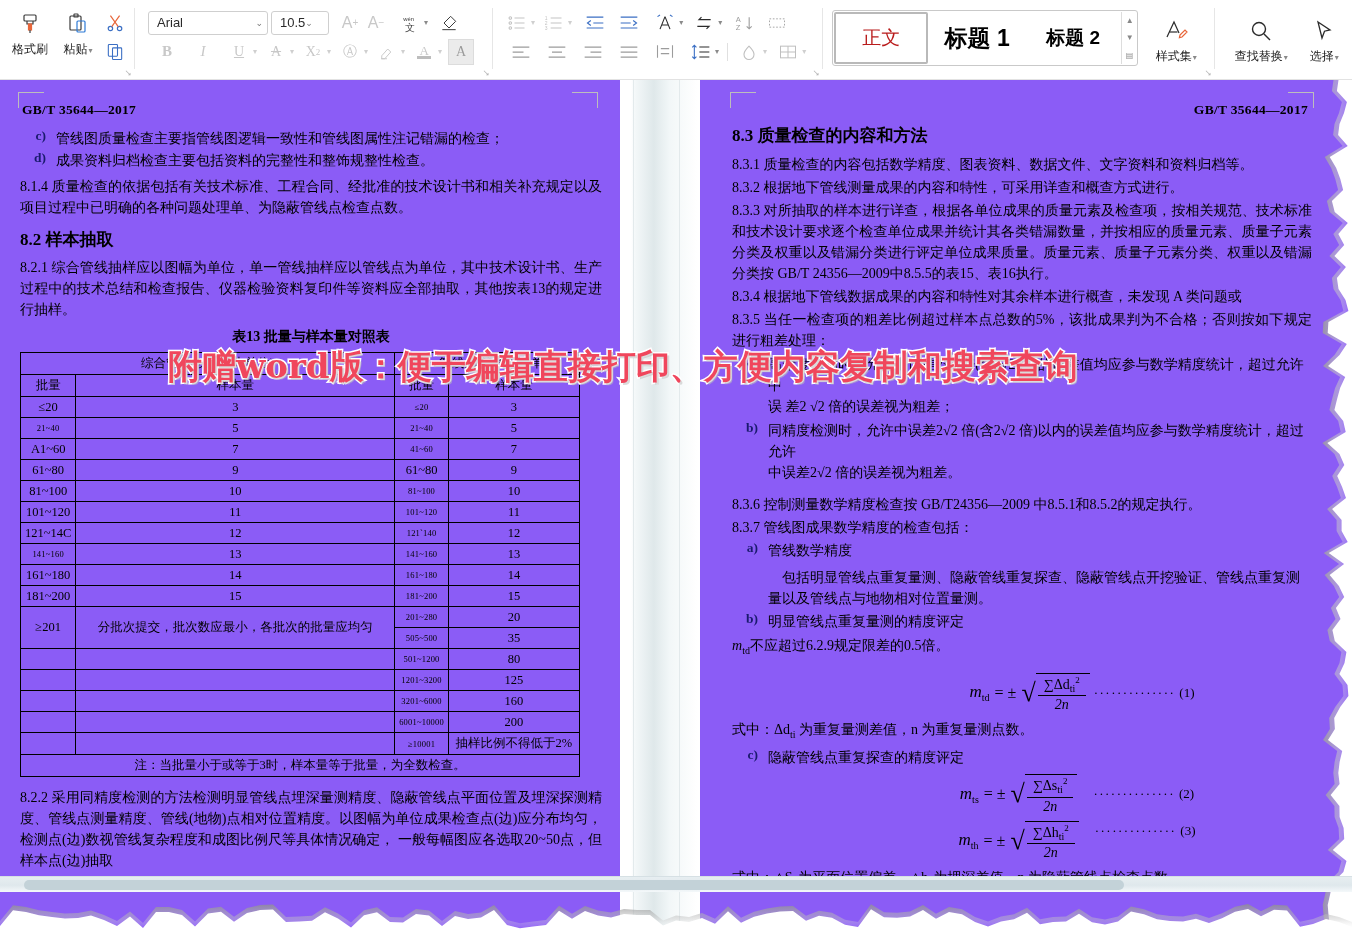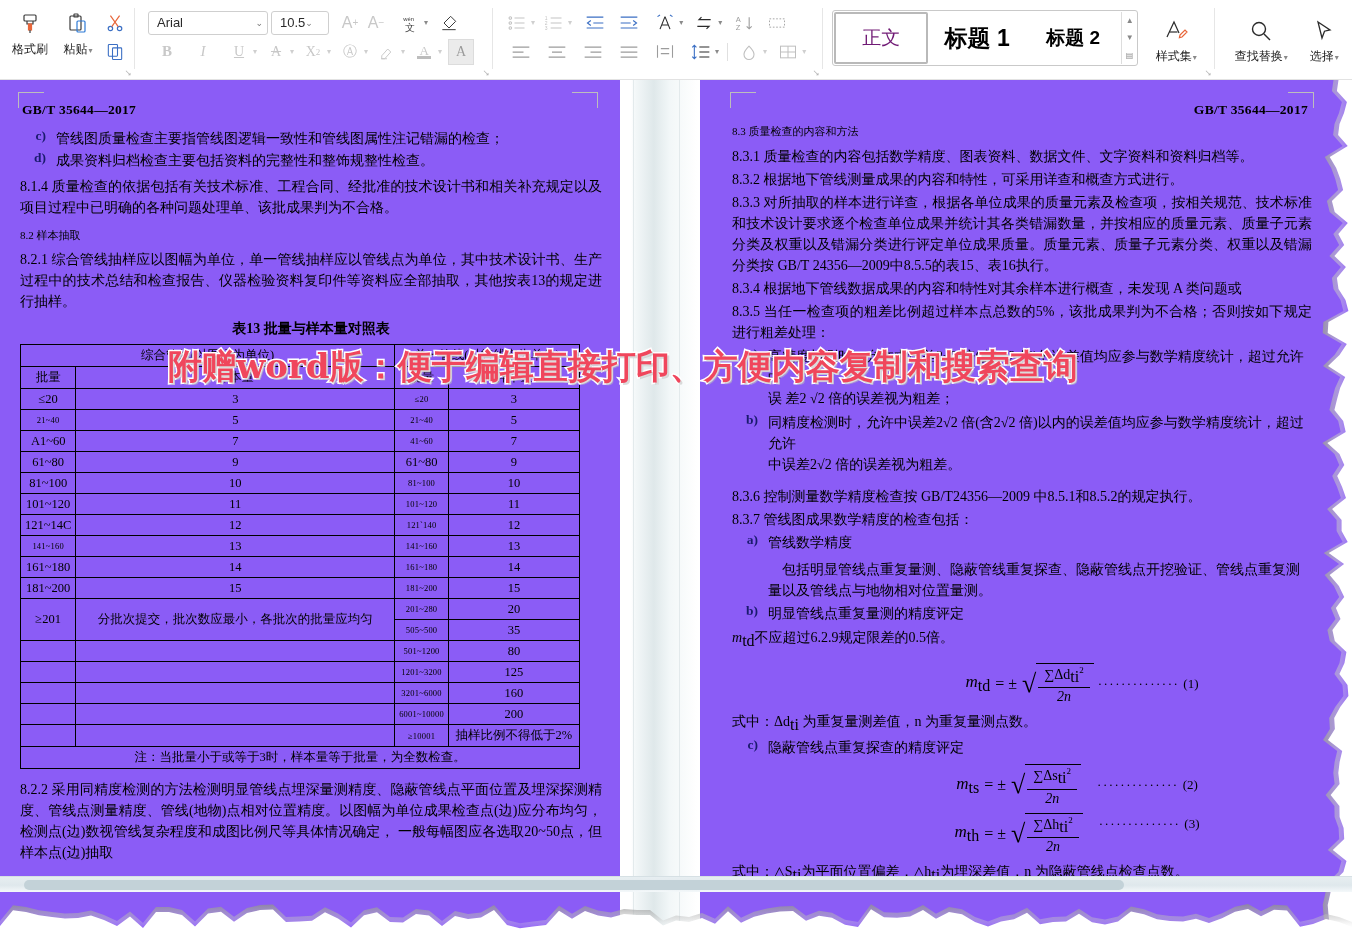--- a/index.html
+++ b/index.html
@@ -57,21 +57,21 @@
   
   .gallery {
     display:flex; align-items:center; height: 56px; margin-top:6px;
     border:1px solid #c9c9c9; border-radius:3px; background:#fff; position:relative;
   }
   .gitem {
     width: 94px; height:52px; margin:1px; display:flex; align-items:center; justify-content:center;
     background:#fff; cursor:default;
   }
   .gitem.sel { border:2px solid #b9b9b9; border-radius:2px; }
-  .gitem .t1 { font-size:19px; color:#701a75; }
+  .gitem .t1 { font-size:19px; color:#b91c1c; }
   .gitem .t2 { font-size:23px; color:#000; font-weight:700; }
   .gitem .t3 { font-size:19px; color:#000; font-weight:700; }
   .gnav {
     width:16px; height:52px; display:flex; flex-direction:column; align-items:center;
     justify-content:space-around; color:#888; font-size:8px; border-left:1px solid #ddd;
   }
 
   
   .docarea {
     position:absolute; top:80px; left:0; width:1352px; height:850px;
@@ -99,34 +99,34 @@
   .hdr {
     position:absolute; font-family:"Liberation Serif", serif; font-weight:700;
     font-size:13.5px; letter-spacing:0.3px; color:#000;
   }
 
   .body { position:absolute; left:0; right:0; }
   p.t { margin:0 0 2px 0; font-size:14px; line-height:21px; color:#000; text-align:justify; }
   .lst { display:flex; margin:0 0 1px 0; }
   .lst .mk { width:36px; flex:0 0 36px; text-align:right; padding-right:10px; font-family:"Liberation Serif",serif; font-style:normal; color:#1a1a6e; font-weight:700; font-size:13.5px; }
   .lst .bd { flex:1; font-size:14px; line-height:21px; }
-  h4.sec { margin: 10px 0 6px 0; font-size:11px; font-weight:400; }
+  h4.sec { margin: 10px 0 6px 0; font-size:17px; font-weight:700; }
 
   
   table.t13 { border-collapse:collapse; width:560px; font-size:12.5px; font-family:"Liberation Serif",serif; }
   table.t13 td, table.t13 th { border:1px solid #000; text-align:center; padding:2px 2px; font-weight:400; height:21px; }
   table.t13 .hd { font-size:12.5px; }
   table.t13 .sm { font-size:8.5px; letter-spacing:0.2px; }
   .tcap { text-align:center; font-weight:700; font-size:14px; margin:8px 0 6px 0; }
   .tnote { font-size:12.5px; text-align:center; }
 
   
   .formula { display:flex; align-items:center; justify-content:center; margin:6px 0; font-family:"Liberation Serif",serif; }
   .fml { font-size:17px; font-style:italic; }
-  .sub { font-size:16px; vertical-align:sub; font-style:normal; }
+  .sub { font-size:10px; vertical-align:sub; font-style:normal; }
   .frac { display:inline-flex; flex-direction:column; vertical-align:middle; text-align:center; font-size:14px; }
   .frac .nu { border-bottom:1px solid #000; padding:0 6px 1px 6px; }
   .frac .de { padding:1px 6px 0 6px; font-style:italic; }
   .sqrt { display:inline-flex; align-items:stretch; }
   .sqrt .rad { font-size:26px; line-height:1; display:flex; align-items:center; }
   .sqrt .inner { border-top:1px solid #000; padding:1px 4px 0 2px; }
   .dots { letter-spacing:1.5px; font-size:13px; margin:0 4px; }
   .eqno { font-size:13px; }
 
   
@@ -441,21 +441,21 @@
 
         <div class="lst">
           <div class="mk">c)</div>
           <div class="bd">管线图质量检查主要指管线图逻辑一致性和管线图属性注记错漏的检查；</div>
         </div>
         <div class="lst">
           <div class="mk">d)</div>
           <div class="bd">成果资料归档检查主要包括资料的完整性和整饰规整性检查。</div>
         </div>
 
-        <p class="t" style="margin-top:5px;">8.1.4   质量检查的依据包括有关技术标准、工程合同、经批准的技术设计书和相关补充规定以及项目过程中已明确的各种问题处理单、该批成果判为不合格。</p>
+        <p class="t" style="margin-top:5px;">8.1.4   质量检查的依据包括有关技术标准、工程合同、经批准的技术设计书和相关补充规定以及项目过程中已明确的各种问题处理单、为隐蔽管线点检查点数。</p>
 
         <h4 class="sec">8.2  样本抽取</h4>
 
         <p class="t">8.2.1   综合管线抽样应以图幅为单位，单一管线抽样应以管线点为单位，其中技术设计书、生产过程中的技术总结和检查报告、仪器检验资料复印件等资料应全部抽取，其他按表13的规定进行抽样。</p>
 
         <div class="tcap">表13   批量与样本量对照表</div>
 
         <table class="t13">
           <tbody id="t13body">
               <tr>

